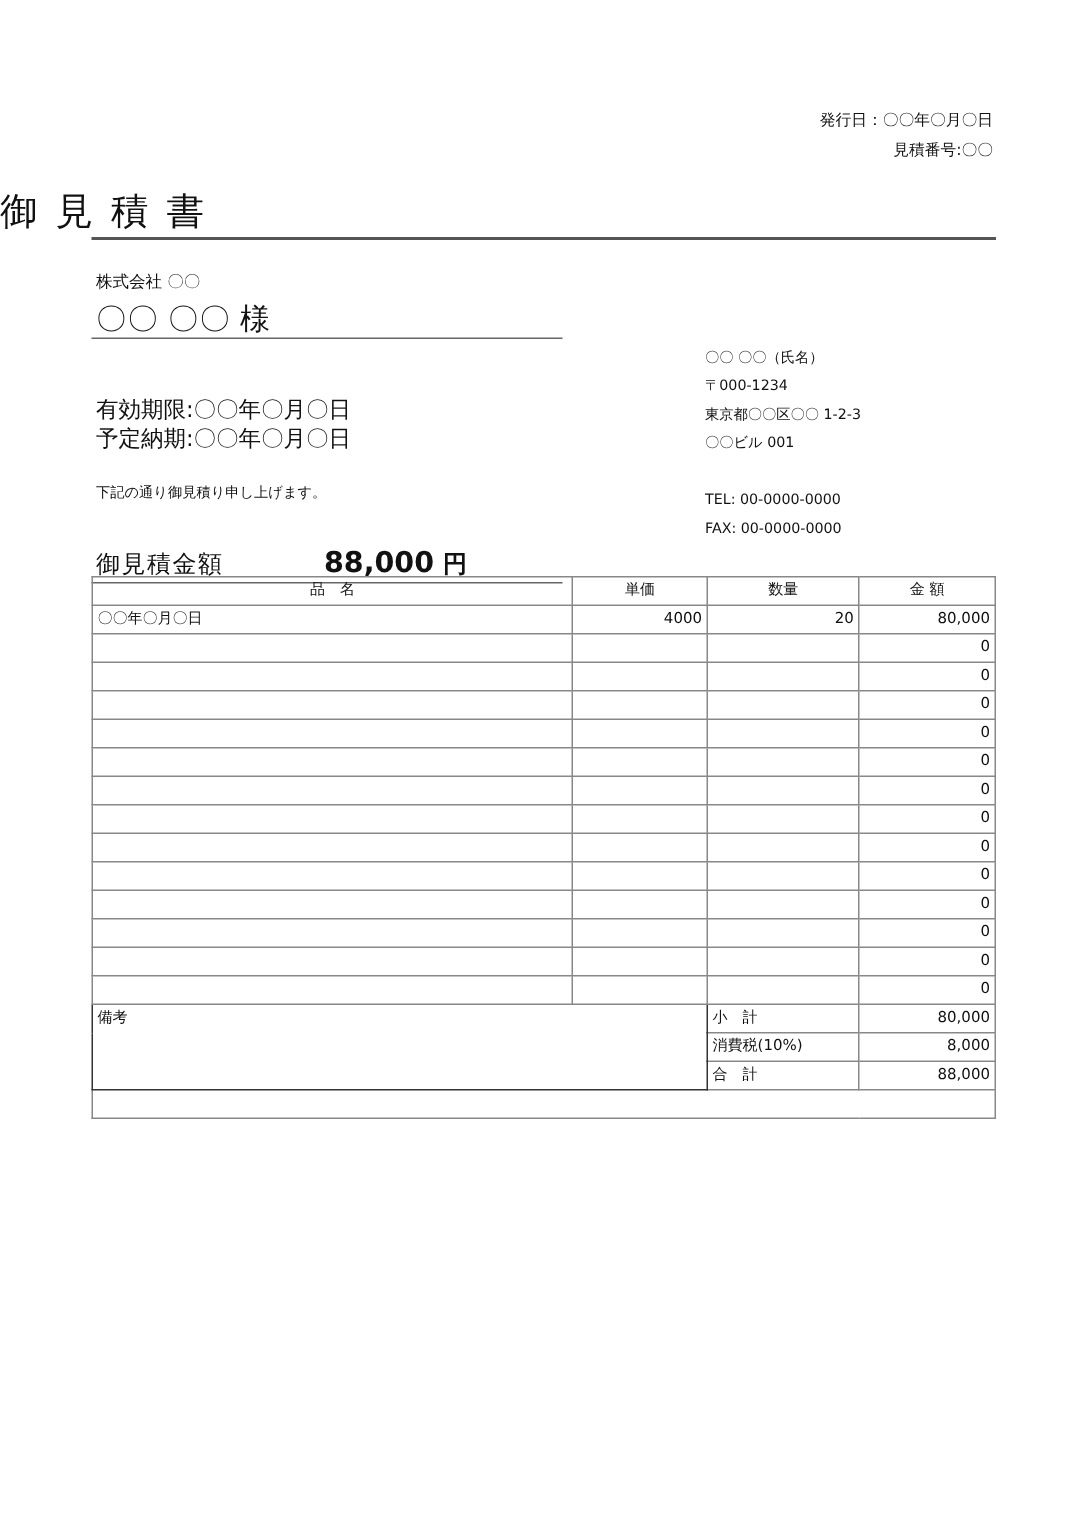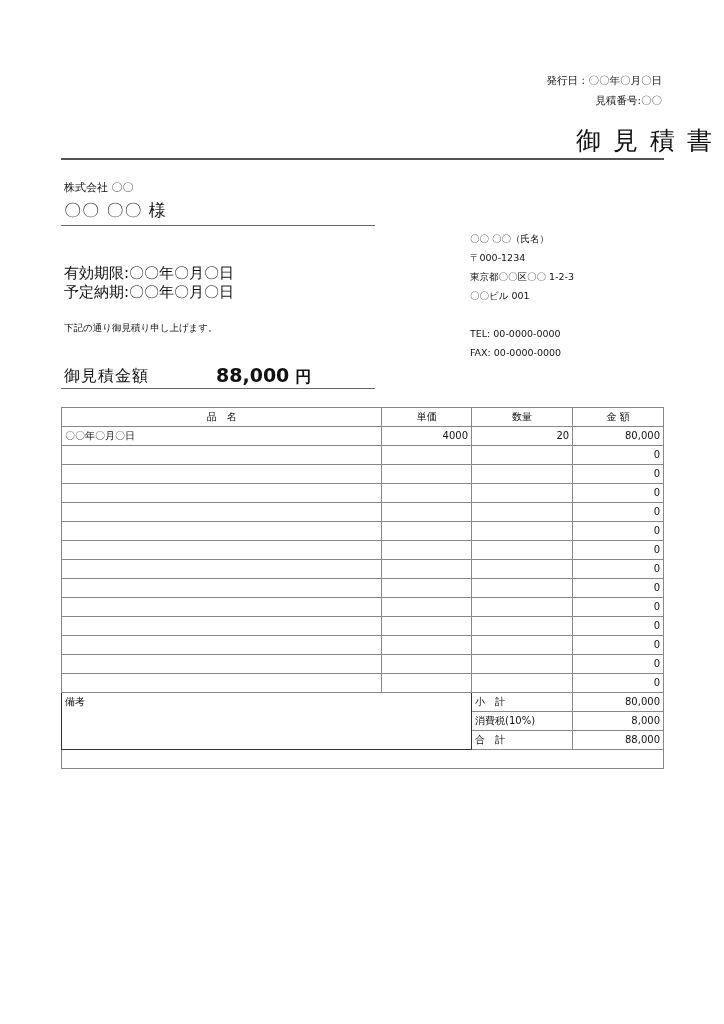--- a/index.html
+++ b/index.html
@@ -1,34 +1,34 @@
 <!DOCTYPE html>
 <html><head>
 <meta charset="utf-8">
 <style>
   html, body { margin: 0; padding: 0; background: #ffffff; }
   body { width: 724px; height: 1024px; position: relative; font-family: "DejaVu Sans", "Liberation Sans", sans-serif; color: #111; overflow: hidden; }
   .abs { position: absolute; }
   .issue { right: 62px; top: 70px; font-size: 10.5px; text-align: right; line-height: 20px; }
   .issue div { white-space: nowrap; margin-left: 39px; }
-  .title { left: 0; width: 724px; top: 124px; text-align: right; font-size: 25px; letter-spacing: 12px; font-weight: normal; }
+  .title { left: 0; width: 724px; top: 124px; text-align: left; font-size: 25px; letter-spacing: 12px; font-weight: normal; }
   .title-rule { left: 61px; top: 158px; width: 603px; height: 2px; background: #555; }
   .company { left: 64px; top: 180px; font-size: 11px; }
-  .recipient { left: 64px; top: 199px; font-size: 17px; letter-spacing: 1px; }
+  .recipient { left: 64px; top: 199px; font-size: 20px; letter-spacing: 1px; font-family: Liberation Serif, serif; }
   .recipient-rule { left: 61px; top: 225px; width: 314px; height: 1px; background: #666; }
   .sender { left: 470px; top: 229px; font-size: 9.5px; line-height: 19px; }
   .sender .gap { height: 19px; }
   .terms { left: 64px; top: 264px; font-size: 15px; line-height: 19px; }
   .greeting { left: 64px; top: 322px; font-size: 9.5px; }
   .total-label { left: 64px; top: 366px; font-size: 16px; letter-spacing: 1px; text-align: center; }
   .total-value { left: 216px; top: 364px; font-size: 19px; font-weight: bold; }
   .total-value .yen { font-size: 16px; margin-left: 6px; }
   .total-rule { left: 61px; top: 388px; width: 314px; height: 1px; background: #666; }
 
-  table.items { position: absolute; left: 61px; top: 407px; width: 603px; border-collapse: collapse; font-size: 10px; table-layout: fixed; }
+  table.items { position: absolute; left: 61px; top: 384px; width: 603px; border-collapse: collapse; font-size: 10px; table-layout: fixed; }
   table.items td, table.items th { border: 1px solid #888; height: 18px; padding: 0 3px; font-weight: normal; line-height: 18px; white-space: nowrap; overflow: hidden; }
   table.items th { text-align: center; }
   table.items td.num { text-align: right; }
   .c-name { width: 307px; }
   .c-price { width: 86px; }
   .c-qty { width: 97px; }
   .c-amt { width: 87px; }
   .remarks { border: 1px solid #333 !important; vertical-align: top; line-height: 14px !important; padding-top: 2px !important; margin-left: 32px; }
   .sum-label { padding-right: 22px !important; letter-spacing: 0px; }
   .blank-row td { height: 19px; }

